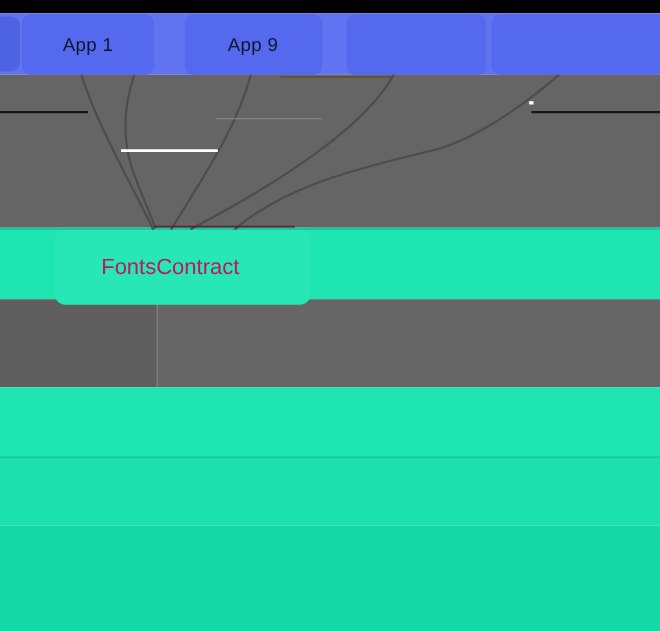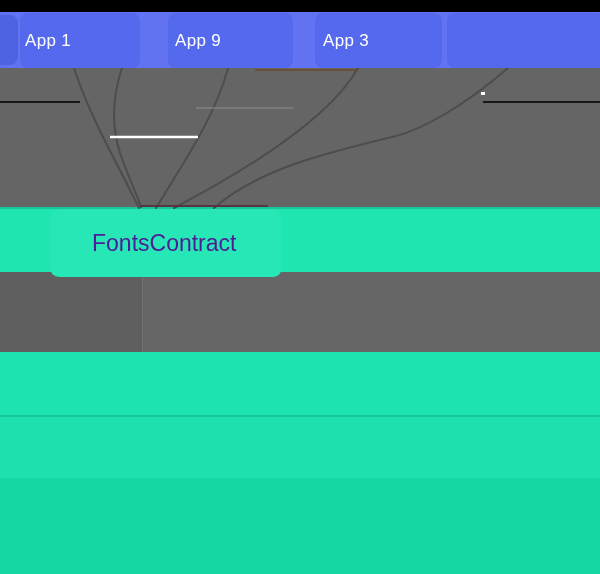--- a/index.html
+++ b/index.html
@@ -16,34 +16,34 @@
   
   .top-strip { left: 0; top: 0; width: 600px; height: 12px; background: #000000; }
   .app-bar   { left: 0; top: 12px; width: 600px; height: 56px; background: #6173F0; }
   .app-box {
     position: absolute; top: 1px; height: 55px;
     background: #5569EE; border-radius: 8px;
   }
   .app-box.stub { top: 3px; height: 50px; background: #4E63E2; }
   .app-label {
     position: absolute; top: 1px; height: 55px; line-height: 55px;
-    color: #ffffff; font-size: 17px; letter-spacing: 0.3px;
+    text-align: center; color: #0f172a; font-size: 17px; letter-spacing: 0.3px;
   }
 
   
   .gray-mid { left: 0; top: 68px; width: 600px; height: 139px; background: #656565; }
   .funnel-svg { left: 0; top: 68px; width: 600px; height: 150px; z-index: 3; pointer-events: none; }
 
   
   .band-contract { left: 0; top: 207px; width: 600px; height: 65px; background: #1FE5B1; }
   .band-top-line { left: 0; top: 207px; width: 600px; height: 2px; background: #17BF94; opacity: 0.85; z-index: 2; }
   .node-box {
     position: absolute; left: 50px; width: 190px;
     background: #27E7B7; border-radius: 9px; z-index: 4;
-    color: #4c1d95; font-size: 23px; text-align: center;
+    color: #be185d; font-size: 20px; text-align: center;
   }
   #fonts-contract-box { top: 209px; height: 68px; line-height: 68px; padding-left: 42px; width: 190px; box-sizing: content-box; text-align: left; }
   #font-provider-box  { top: 355px; height: 60px; line-height: 60px; }
   #font-cache-box     { top: 433px; height: 45px; line-height: 45px; }
 
   .gap-gray-left  { left: 0;   top: 272px; width: 143px; height: 80px; background: #5F5F5F; }
   .gap-gray-right { left: 143px; top: 272px; width: 457px; height: 80px; background: #666666; }
   .gap-vline      { left: 142px; top: 272px; width: 1px; height: 80px; background: #707070; }
 
   .band-provider { left: 0; top: 352px; width: 600px; height: 65px; background: #1EE4B1; }
@@ -59,21 +59,20 @@
   <div class="abs top-strip"></div>
 
   <div class="abs app-bar">
     <div class="app-box stub" style="left:-14px; width:32px;"></div>
     <div class="app-box" style="left:20px;  width:120px;"></div>
     <div class="app-box" style="left:168px; width:125px;"></div>
     <div class="app-box" style="left:315px; width:127px;"></div>
     <div class="app-box" style="left:447px; width:157px;"></div>
     <div class="app-label" style="left:25px;  width:110px;">App 1</div>
     <div class="app-label" style="left:175px; width:110px;">App 9</div>
-    <div class="app-label" style="left:323px; width:110px;">App 3</div>
   </div>
 
   <div class="abs gray-mid"></div>
 
   <div class="abs band-top-line"></div>
 
   <div class="abs band-contract"></div>
   <div class="abs node-box" id="fonts-contract-box">
     <span>FontsContract</span>
   </div>

